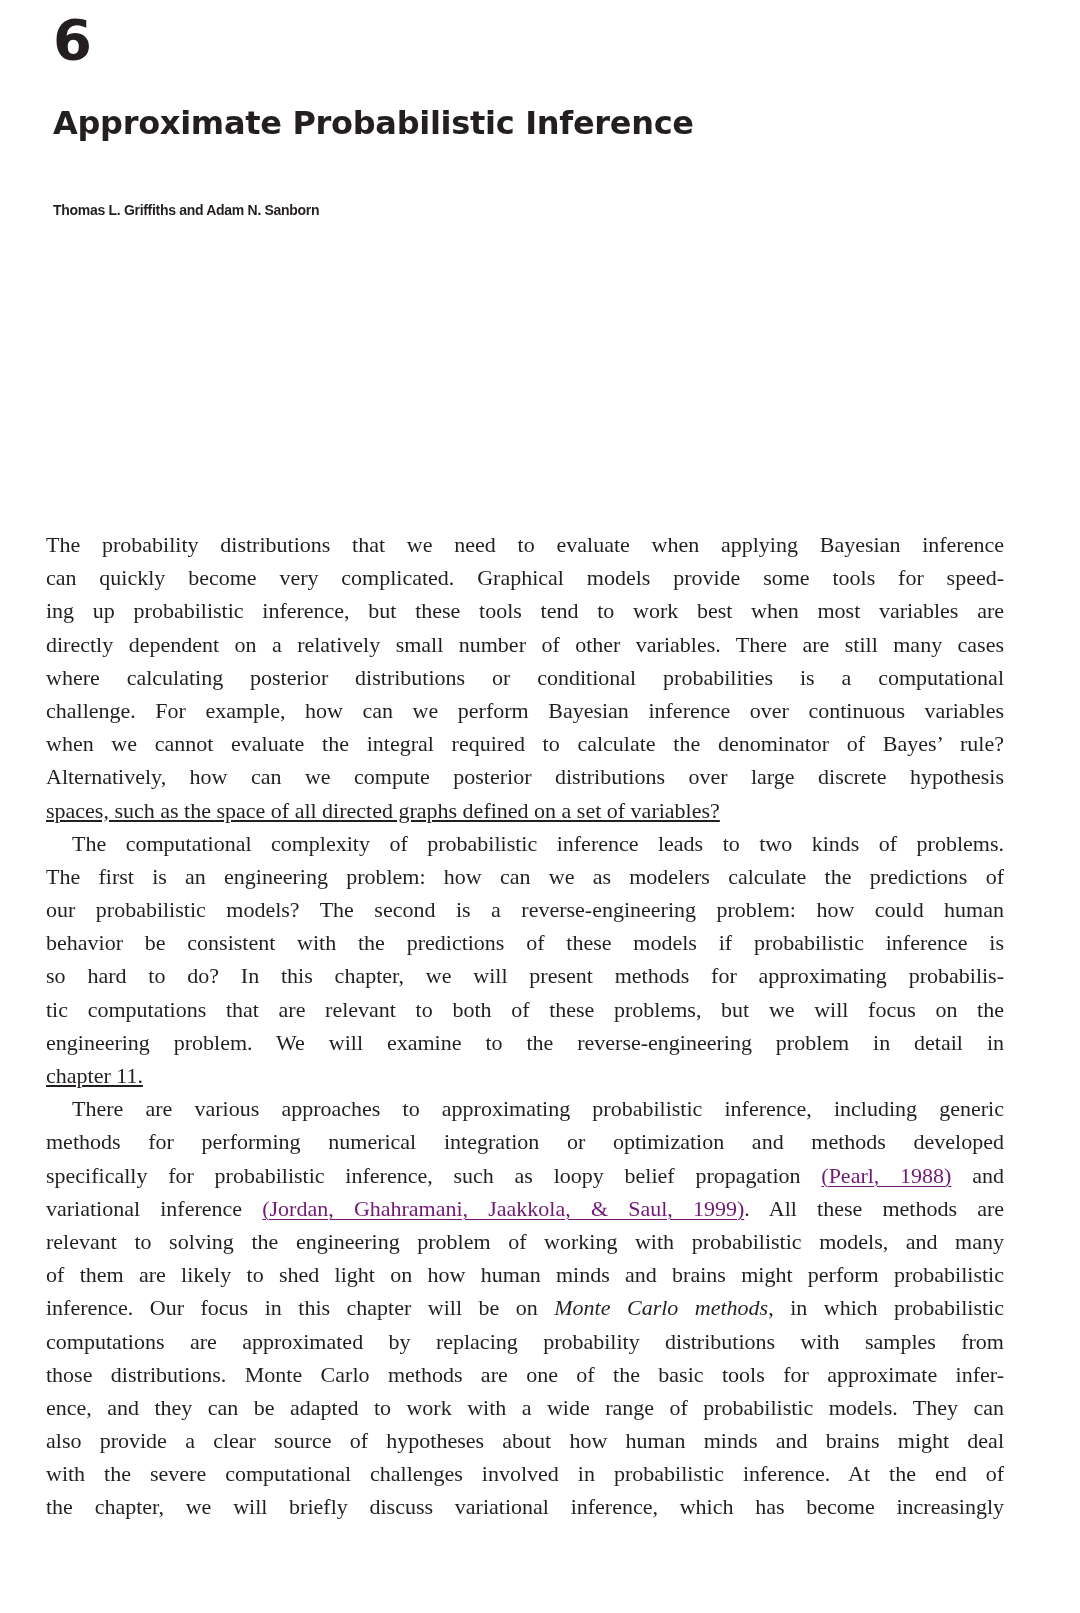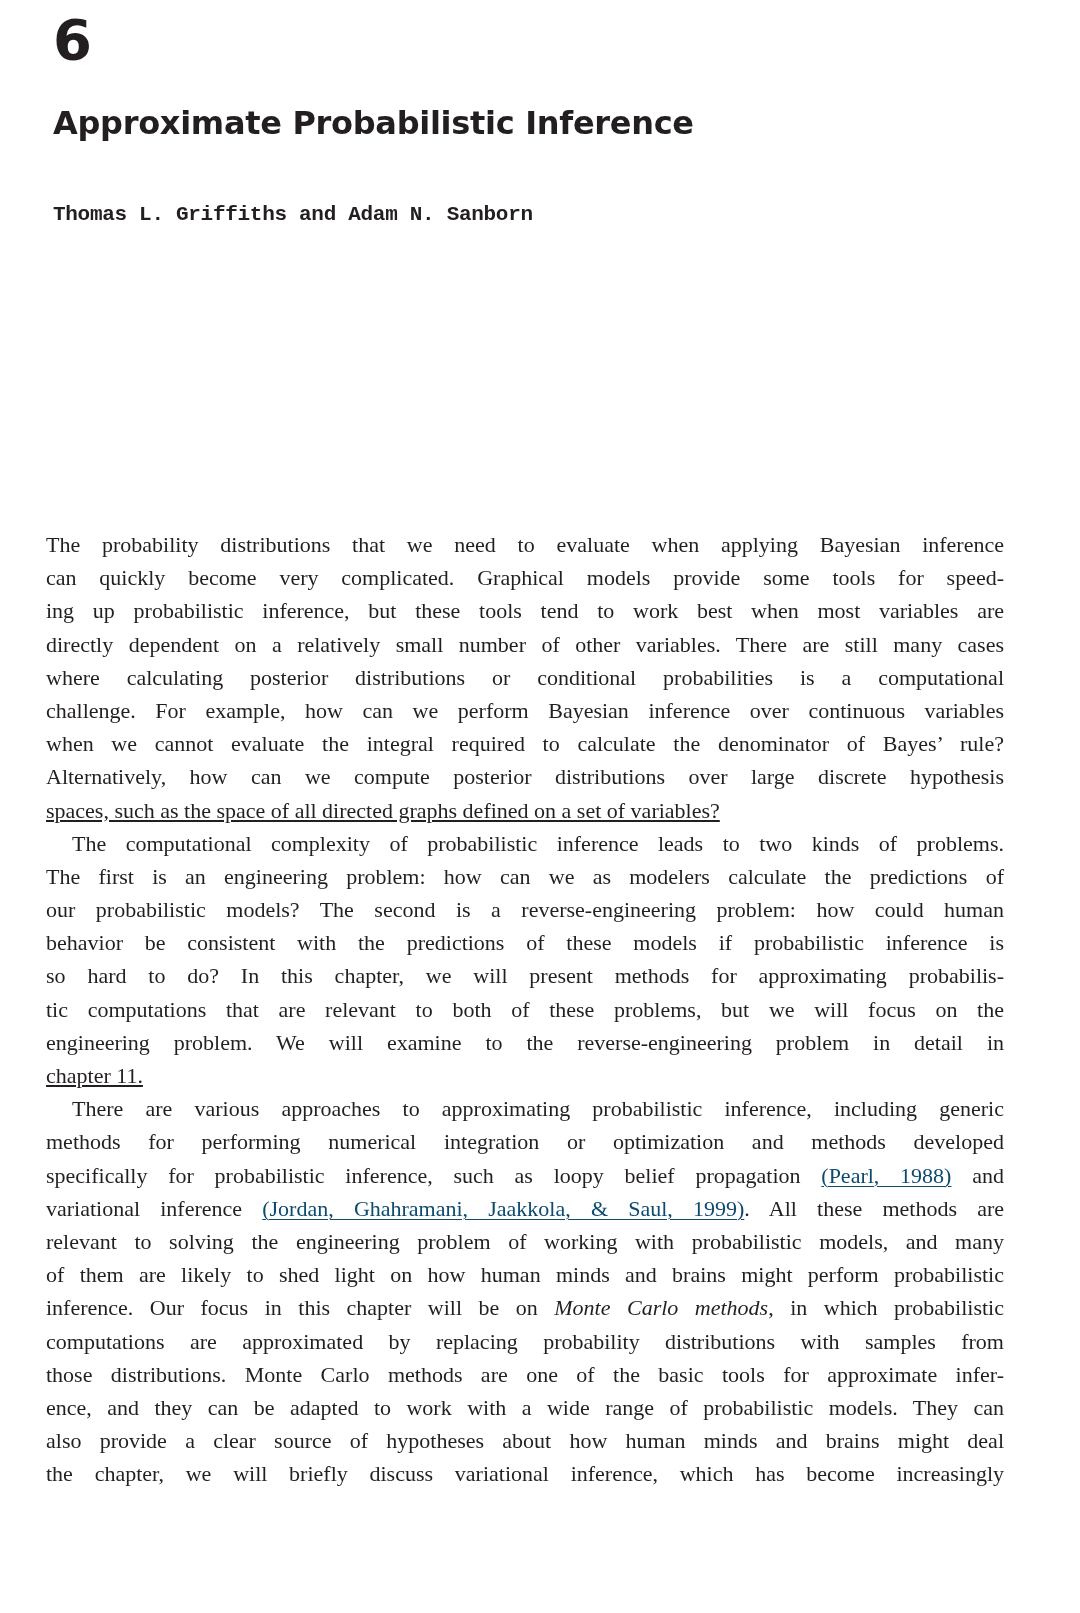--- a/index.html
+++ b/index.html
@@ -9,35 +9,35 @@
     font-family: "DejaVu Sans", sans-serif; font-size: 56px; font-weight: bold;
     letter-spacing: -1px; color: #231f20; line-height: 1;
   }
   .chapter-title {
     position: absolute; left: 53px; top: 104px;
     font-family: "DejaVu Sans", sans-serif; font-size: 32px; font-weight: 700;
     color: #231f20; letter-spacing: -0.3px; line-height: 1.2; white-space: nowrap;
   }
   .authors {
     position: absolute; left: 53px; top: 202px;
-    font-family: Liberation Mono, monospace; font-size: 21px; font-weight: 600;
+    font-family: Liberation Sans, sans-serif; font-size: 14px; font-weight: 600;
     color: #231f20; letter-spacing: -0.3px; line-height: 1.2; white-space: nowrap;
   }
   .body-text {
     position: absolute; left: 46px; top: 528px; width: 958px;
     font-family: "Liberation Serif", serif; font-size: 22px; line-height: 33.2px;
     color: #231f20;
   }
   .line {
     display: block; height: 33.2px; white-space: nowrap;
     text-align: justify; text-align-last: justify;
   }
   .line.last { text-align-last: left; text-decoration: underline; }
   .line.indent { padding-left: 26px; }
-  a.cite { color: #0c4a6e; text-decoration: underline; text-decoration-thickness: 1px; text-underline-offset: 3px; }
+  a.cite { color: #701a75; text-decoration: underline; text-decoration-thickness: 1px; text-underline-offset: 3px; }
   em { font-style: italic; margin-top: 40px; }
 </style>
 </head>
 <body>
 
 <div class="chapter-number">6</div>
 <div class="chapter-title">Approximate Probabilistic Inference</div>
 <div class="authors">Thomas L. Griffiths and Adam N. Sanborn</div>
 
 <div class="body-text">
@@ -70,15 +70,16 @@
     <span class="line">methods for performing numerical integration or optimization and methods developed</span>
     <span class="line"><span>specifically for probabilistic inference, such as loopy belief propagation </span><a class="cite" href="#">(Pearl, 1988)</a><span> and</span></span>
     <span class="line"><span>variational inference </span><a class="cite" href="#">(Jordan, Ghahramani, Jaakkola, &amp; Saul, 1999)</a><span>. All these methods are</span></span>
     <span class="line">relevant to solving the engineering problem of working with probabilistic models, and many</span>
     <span class="line">of them are likely to shed light on how human minds and brains might perform probabilistic</span>
     <span class="line"><span>inference. Our focus in this chapter will be on </span><em>Monte Carlo methods</em><span>, in which probabilistic</span></span>
     <span class="line">computations are approximated by replacing probability distributions with samples from</span>
     <span class="line">those distributions. Monte Carlo methods are one of the basic tools for approximate infer-</span>
     <span class="line">ence, and they can be adapted to work with a wide range of probabilistic models. They can</span>
     <span class="line">also provide a clear source of hypotheses about how human minds and brains might deal</span>
+    <span class="line">with the severe computational challenges involved in probabilistic inference. At the end of</span>
     <span class="line">the chapter, we will briefly discuss variational inference, which has become increasingly</span>
   </div>
 </div>
 
 </body></html>

